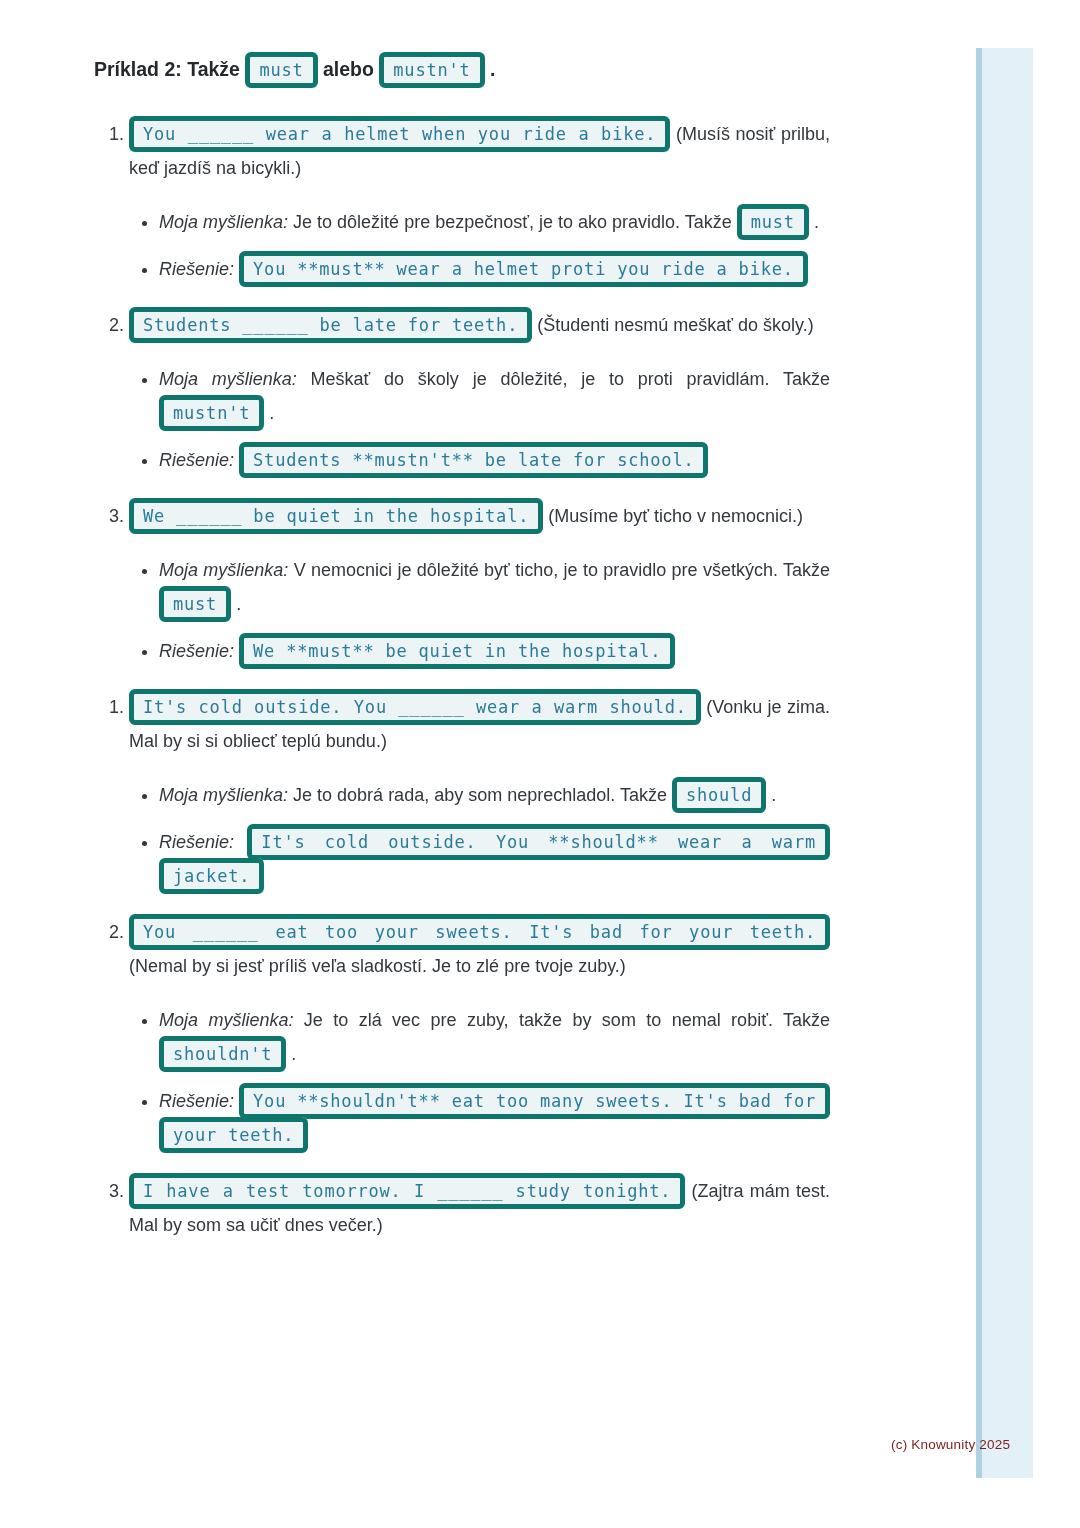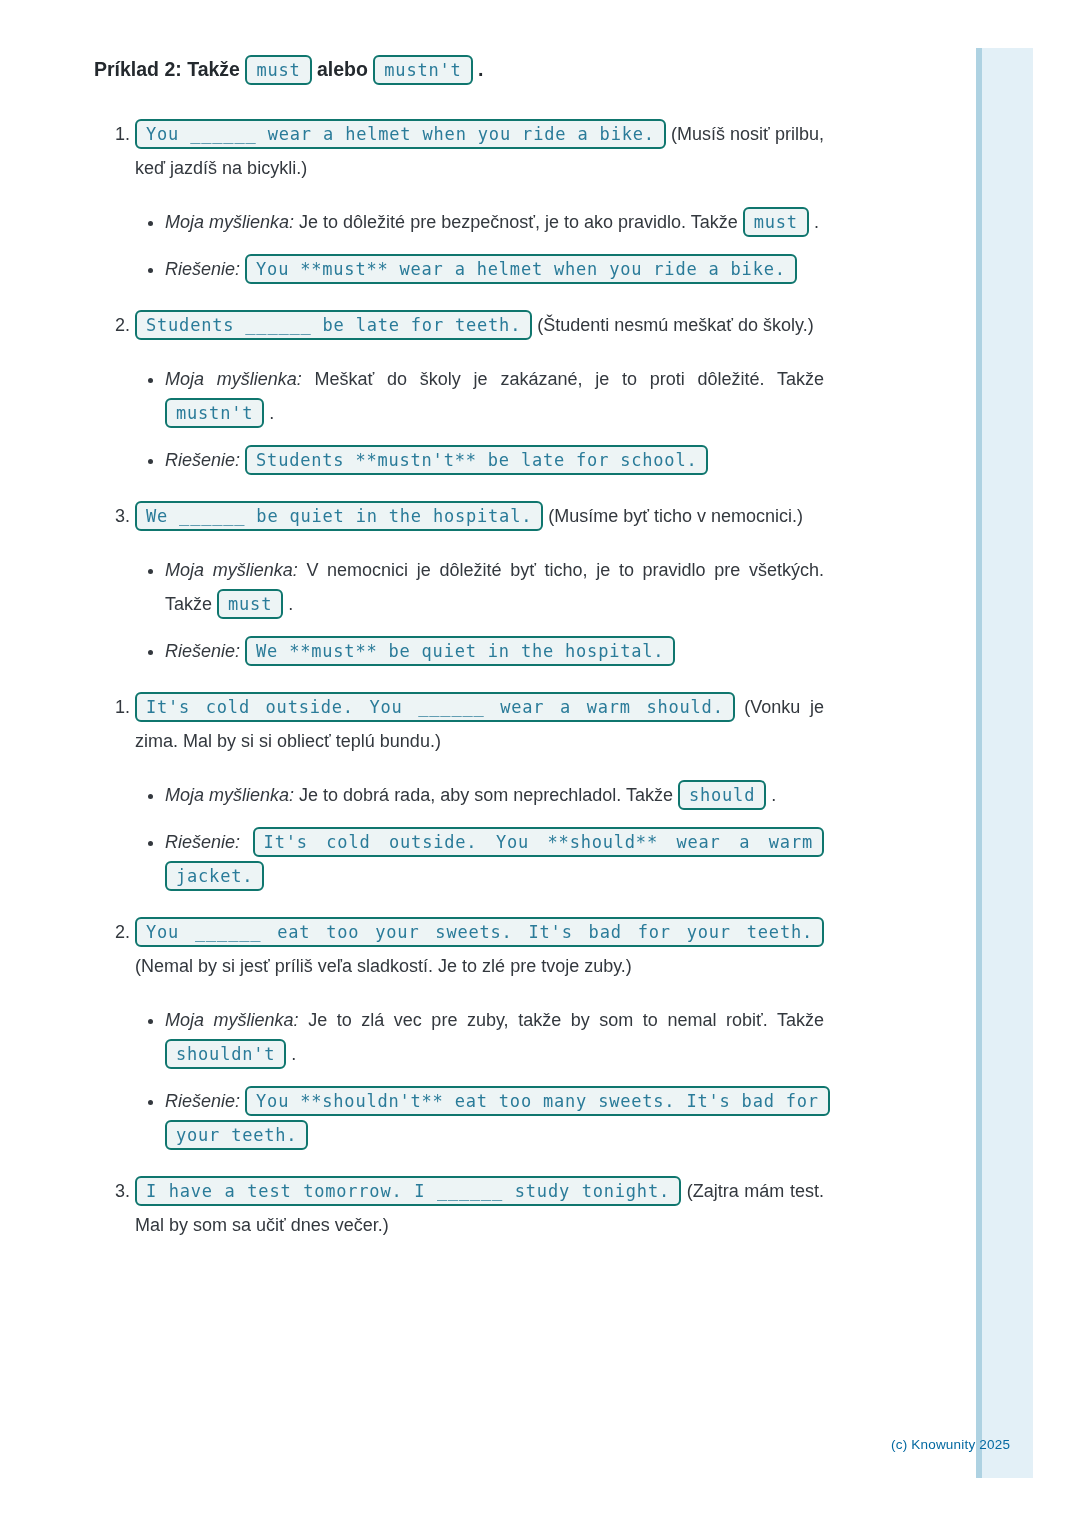--- a/index.html
+++ b/index.html
@@ -13,34 +13,34 @@
     color: #33383e;
   }
   .strip {
     position: absolute; top: 48px; left: 976px;
     width: 57px; height: 1430px;
     background: #e3f0f7;
     border-left: 6px solid #aed2e2;
   }
   .footer {
     position: absolute; top: 1437px; left: 891px;
-    font-size: 13.5px; color: #0369a1;
+    font-size: 13.5px; color: #7f1d1d;
     letter-spacing: 0.2px; z-index: 2;
   }
   .content {
     position: absolute; top: 50px; left: 94px;
     width: 740px;
   }
   h2.heading {
     font-size: 19.5px; font-weight: 700;
     color: #24292e;
     margin: 0 0 28px 0;
     line-height: 38px;
   }
-  ol.items { margin: 10px; padding: 0 0 0 31px; }
+  ol.items { margin: 4px; padding: 0 0 0 31px; }
   ol.items > li.item {
     margin-bottom: 22px;
     line-height: 34px;
     text-align: justify;
   }
   ul.notes {
     list-style: disc;
     margin: 20px 0 0 0;
     padding: 0 0 0 30px;
   }
@@ -51,21 +51,21 @@
   }
   ul.notes > li.note:last-child { margin-bottom: 0; }
   em.label { font-style: italic; }
   code.chip {
     font-family: "DejaVu Sans Mono", "Liberation Mono", monospace;
     font-size: 17px;
     font-weight: 400;
     letter-spacing: 0.8px;
     color: #2a7b99;
     background: #edf4f5;
-    border: 2px solid #0f766e;
+    border: 5px solid #0f766e;
     border-radius: 6px;
     padding: 3px 9px;
     -webkit-box-decoration-break: clone;
     box-decoration-break: clone;
   }
 </style>
 </head>
 <body>
 
 <div class="strip"></div>
@@ -88,32 +88,32 @@
         <span>(Musíš nosiť prilbu, keď jazdíš na bicykli.)</span>
         <ul class="notes">
           <li class="note">
             <em class="label">Moja myšlienka:</em>
             <span>Je to dôležité pre bezpečnosť, je to ako pravidlo. Takže</span>
             <code class="chip">must</code>
             <span>.</span>
           </li>
           <li class="note">
             <em class="label">Riešenie:</em>
-            <code class="chip">You **must** wear a helmet when you ride a bike.</code>
+            <code class="chip">You **must** wear a helmet proti you ride a bike.</code>
           </li>
         </ul>
       </li>
 
       <li class="item">
         <code class="chip">Students ______ be late for teeth.</code>
         <span>(Študenti nesmú meškať do školy.)</span>
         <ul class="notes">
           <li class="note">
             <em class="label">Moja myšlienka:</em>
-            <span>Meškať do školy je zakázané, je to proti dôležité. Takže</span>
+            <span>Meškať do školy je dôležité, je to proti pravidlám. Takže</span>
             <code class="chip">mustn't</code>
             <span>.</span>
           </li>
           <li class="note">
             <em class="label">Riešenie:</em>
             <code class="chip">Students **mustn't** be late for school.</code>
           </li>
         </ul>
       </li>
 

